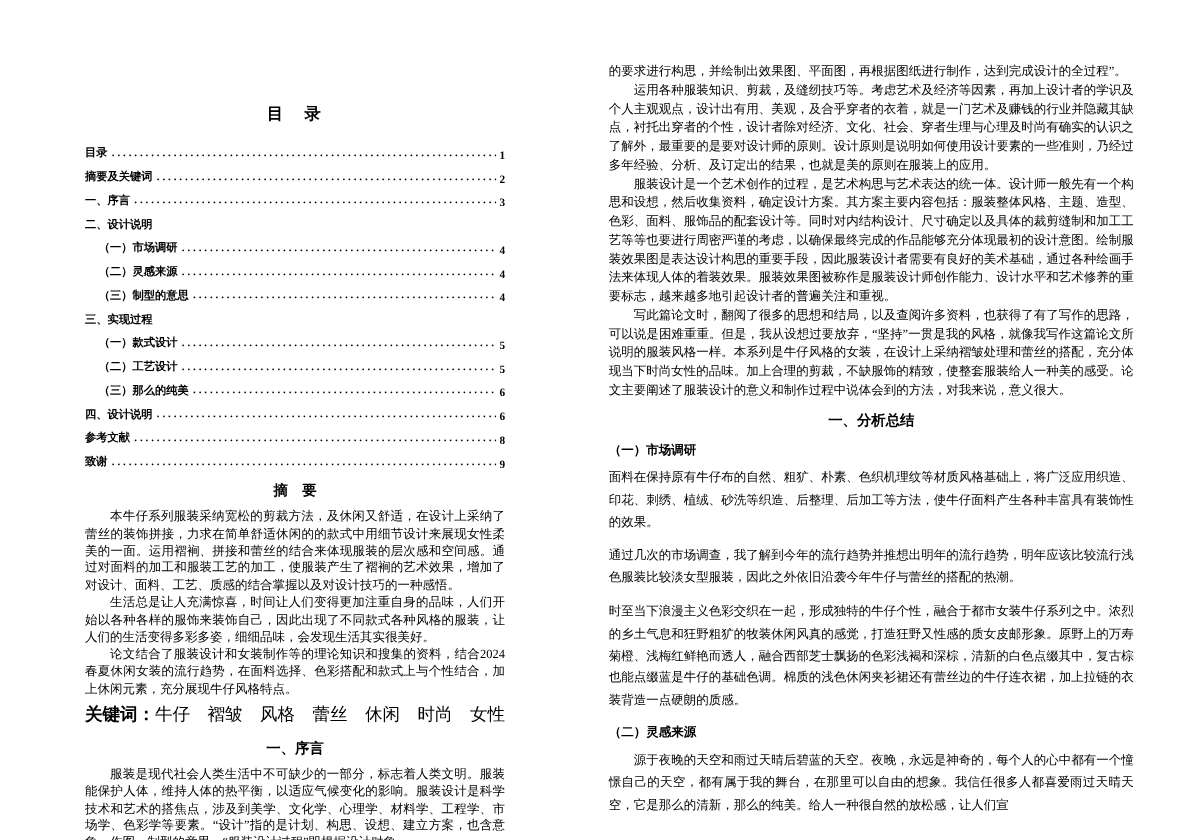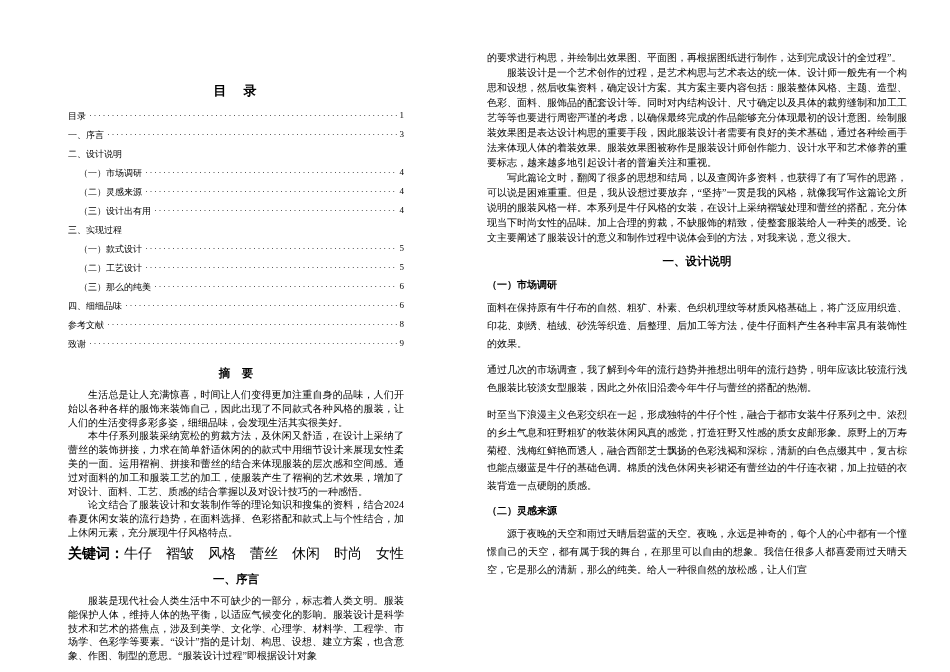--- a/index.html
+++ b/index.html
@@ -12,21 +12,21 @@
   .sheet { position:relative; width:950px; height:672px; background:#ffffff; overflow:hidden; }
   .col { position:absolute; }
   .col-left  { left:68px;  top:58px; width:336px; }
   .col-right { left:487px; top:50px; width:420px; }
 
   .doc-title {
     font-size:13px; font-weight:bold; text-align:center;
     margin-bottom:10px; letter-spacing:2px;margin-top:24px;
   }
   .toc { font-size:9px; }
-  .toc-row { display:flex; align-items:flex-start; height:19px; }
+  .toc-row { display:flex; align-items:flex-end; height:19px;font-weight:bold; }
   .toc-row.sub { padding-left:11px; }
   .toc-label { white-space:nowrap; }
   .toc-leader { flex:1; overflow:hidden; white-space:nowrap; margin:0 3px; }
   .toc-leader::after {
     content:"····································································································";
     letter-spacing:1.5px; font-size:9px;
   }
   .toc-row.no-leader .toc-leader::after { content:""; }
   .toc-page { white-space:nowrap; }
 
@@ -50,41 +50,46 @@
   <div class="col col-left">
     <h1 class="doc-title">目　录</h1>
 
     <div class="toc">
       <div class="toc-row">
         <span class="toc-label">目录</span>
         <span class="toc-leader"></span>
         <span class="toc-page">1</span>
       </div>
       <div class="toc-row">
+        <span class="toc-label">摘要及关键词</span>
+        <span class="toc-leader"></span>
+        <span class="toc-page">2</span>
+      </div>
+      <div class="toc-row">
         <span class="toc-label">一、序言</span>
         <span class="toc-leader"></span>
         <span class="toc-page">3</span>
       </div>
       <div class="toc-row no-leader">
         <span class="toc-label">二、设计说明</span>
         <span class="toc-leader"></span>
         <span class="toc-page"></span>
       </div>
       <div class="toc-row sub">
         <span class="toc-label">（一）市场调研</span>
         <span class="toc-leader"></span>
         <span class="toc-page">4</span>
       </div>
       <div class="toc-row sub">
         <span class="toc-label">（二）灵感来源</span>
         <span class="toc-leader"></span>
         <span class="toc-page">4</span>
       </div>
       <div class="toc-row sub">
-        <span class="toc-label">（三）设计出有用</span>
+        <span class="toc-label">（三）制型的意思</span>
         <span class="toc-leader"></span>
         <span class="toc-page">4</span>
       </div>
       <div class="toc-row no-leader">
         <span class="toc-label">三、实现过程</span>
         <span class="toc-leader"></span>
         <span class="toc-page"></span>
       </div>
       <div class="toc-row sub">
         <span class="toc-label">（一）款式设计</span>
@@ -95,55 +100,56 @@
         <span class="toc-label">（二）工艺设计</span>
         <span class="toc-leader"></span>
         <span class="toc-page">5</span>
       </div>
       <div class="toc-row sub">
         <span class="toc-label">（三）那么的纯美</span>
         <span class="toc-leader"></span>
         <span class="toc-page">6</span>
       </div>
       <div class="toc-row">
-        <span class="toc-label">四、细细品味</span>
+        <span class="toc-label">四、设计说明</span>
         <span class="toc-leader"></span>
         <span class="toc-page">6</span>
       </div>
       <div class="toc-row">
         <span class="toc-label">参考文献</span>
         <span class="toc-leader"></span>
         <span class="toc-page">8</span>
       </div>
       <div class="toc-row">
         <span class="toc-label">致谢</span>
         <span class="toc-leader"></span>
         <span class="toc-page">9</span>
       </div>
     </div>
 
     <h2 class="center-heading">摘　要</h2>
+    <p class="para indent">本牛仔系列服装采纳宽松的剪裁方法，及休闲又舒适，在设计上采纳了蕾丝的装饰拼接，力求在简单舒适休闲的的款式中用细节设计来展现女性柔美的一面。运用褶裥、拼接和蕾丝的结合来体现服装的层次感和空间感。通过对面料的加工和服装工艺的加工，使服装产生了褶裥的艺术效果，增加了对设计、面料、工艺、质感的结合掌握以及对设计技巧的一种感悟。</p>
     <p class="para indent">生活总是让人充满惊喜，时间让人们变得更加注重自身的品味，人们开始以各种各样的服饰来装饰自己，因此出现了不同款式各种风格的服装，让人们的生活变得多彩多姿，细细品味，会发现生活其实很美好。</p>
-    <p class="para indent">本牛仔系列服装采纳宽松的剪裁方法，及休闲又舒适，在设计上采纳了蕾丝的装饰拼接，力求在简单舒适休闲的的款式中用细节设计来展现女性柔美的一面。运用褶裥、拼接和蕾丝的结合来体现服装的层次感和空间感。通过对面料的加工和服装工艺的加工，使服装产生了褶裥的艺术效果，增加了对设计、面料、工艺、质感的结合掌握以及对设计技巧的一种感悟。</p>
     <p class="para indent">论文结合了服装设计和女装制作等的理论知识和搜集的资料，结合2024春夏休闲女装的流行趋势，在面料选择、色彩搭配和款式上与个性结合，加上休闲元素，充分展现牛仔风格特点。</p>
 
     <p class="para keywords">
       <span class="kw-label">关键词：</span><span>牛仔　褶皱　风格　蕾丝　休闲　时尚　女性</span>
     </p>
 
     <h2 class="center-heading">一、序言</h2>
     <p class="para indent">服装是现代社会人类生活中不可缺少的一部分，标志着人类文明。服装能保护人体，维持人体的热平衡，以适应气候变化的影响。服装设计是科学技术和艺术的搭焦点，涉及到美学、文化学、心理学、材料学、工程学、市场学、色彩学等要素。“设计”指的是计划、构思、设想、建立方案，也含意象、作图、制型的意思。“服装设计过程”即根据设计对象</p>
   </div>
 
   <div class="col col-right">
     <p class="para rp">的要求进行构思，并绘制出效果图、平面图，再根据图纸进行制作，达到完成设计的全过程”。</p>
+    <p class="para rp indent">运用各种服装知识、剪裁，及缝纫技巧等。考虑艺术及经济等因素，再加上设计者的学识及个人主观观点，设计出有用、美观，及合乎穿者的衣着，就是一门艺术及赚钱的行业并隐藏其缺点，衬托出穿者的个性，设计者除对经济、文化、社会、穿者生理与心理及时尚有确实的认识之了解外，最重要的是要对设计师的原则。设计原则是说明如何使用设计要素的一些准则，乃经过多年经验、分析、及订定出的结果，也就是美的原则在服装上的应用。</p>
     <p class="para rp indent">服装设计是一个艺术创作的过程，是艺术构思与艺术表达的统一体。设计师一般先有一个构思和设想，然后收集资料，确定设计方案。其方案主要内容包括：服装整体风格、主题、造型、色彩、面料、服饰品的配套设计等。同时对内结构设计、尺寸确定以及具体的裁剪缝制和加工工艺等等也要进行周密严谨的考虑，以确保最终完成的作品能够充分体现最初的设计意图。绘制服装效果图是表达设计构思的重要手段，因此服装设计者需要有良好的美术基础，通过各种绘画手法来体现人体的着装效果。服装效果图被称作是服装设计师创作能力、设计水平和艺术修养的重要标志，越来越多地引起设计者的普遍关注和重视。</p>
     <p class="para rp indent">写此篇论文时，翻阅了很多的思想和结局，以及查阅许多资料，也获得了有了写作的思路，可以说是困难重重。但是，我从设想过要放弃，“坚持”一贯是我的风格，就像我写作这篇论文所说明的服装风格一样。本系列是牛仔风格的女装，在设计上采纳褶皱处理和蕾丝的搭配，充分体现当下时尚女性的品味。加上合理的剪裁，不缺服饰的精致，使整套服装给人一种美的感受。论文主要阐述了服装设计的意义和制作过程中说体会到的方法，对我来说，意义很大。</p>
 
-    <h2 class="center-heading">一、设计说明</h2>
+    <h2 class="center-heading">一、分析总结</h2>
 
     <h3 class="sub-heading">（一）市场调研</h3>
     <p class="para sec">面料在保持原有牛仔布的自然、粗犷、朴素、色织机理纹等材质风格基础上，将广泛应用织造、印花、刺绣、植绒、砂洗等织造、后整理、后加工等方法，使牛仔面料产生各种丰富具有装饰性的效果。</p>
     <p class="para sec">通过几次的市场调查，我了解到今年的流行趋势并推想出明年的流行趋势，明年应该比较流行浅色服装比较淡女型服装，因此之外依旧沿袭今年牛仔与蕾丝的搭配的热潮。</p>
     <p class="para sec">时至当下浪漫主义色彩交织在一起，形成独特的牛仔个性，融合于都市女装牛仔系列之中。浓烈的乡土气息和狂野粗犷的牧装休闲风真的感觉，打造狂野又性感的质女皮邮形象。原野上的万寿菊橙、浅梅红鲜艳而透人，融合西部芝士飘扬的色彩浅褐和深棕，清新的白色点缀其中，复古棕也能点缀蓝是牛仔的基础色调。棉质的浅色休闲夹衫裙还有蕾丝边的牛仔连衣裙，加上拉链的衣装背造一点硬朗的质感。</p>
 
     <h3 class="sub-heading">（二）灵感来源</h3>
     <p class="para sec indent">源于夜晚的天空和雨过天晴后碧蓝的天空。夜晚，永远是神奇的，每个人的心中都有一个憧憬自己的天空，都有属于我的舞台，在那里可以自由的想象。我信任很多人都喜爱雨过天晴天空，它是那么的清新，那么的纯美。给人一种很自然的放松感，让人们宣</p>
   </div>
 

